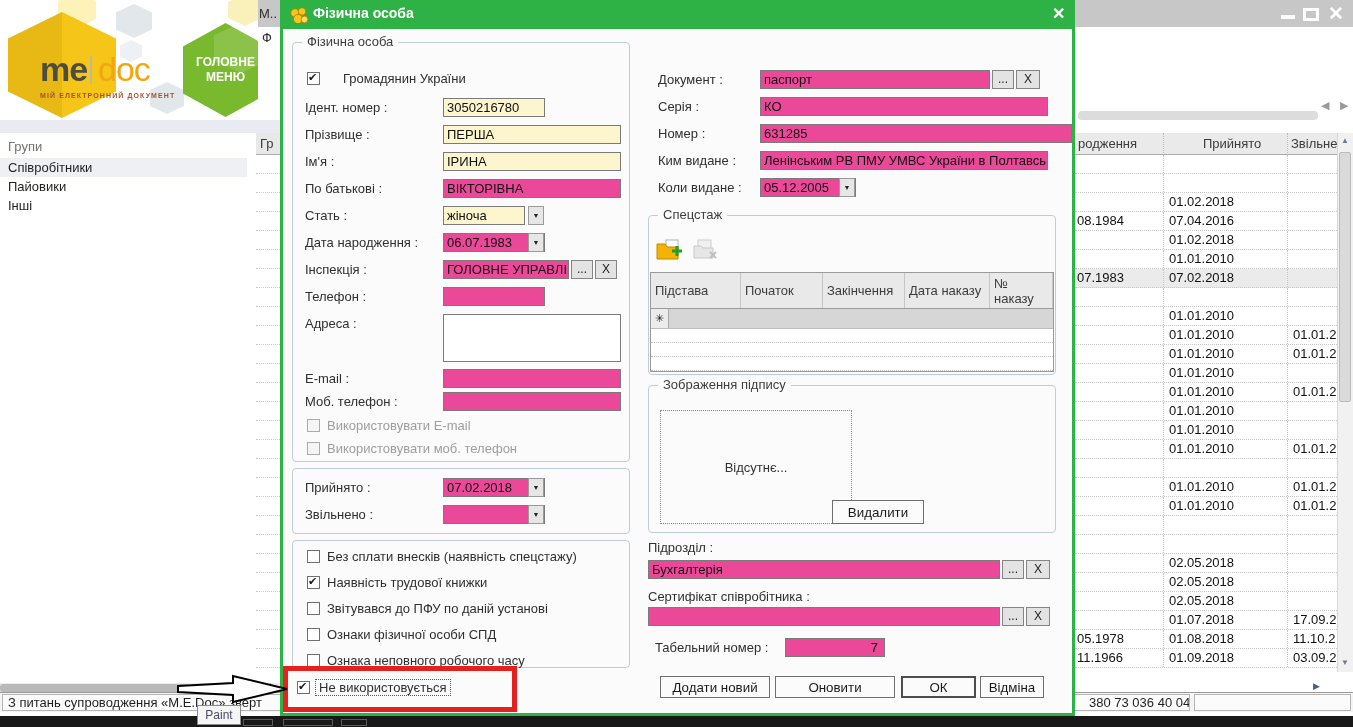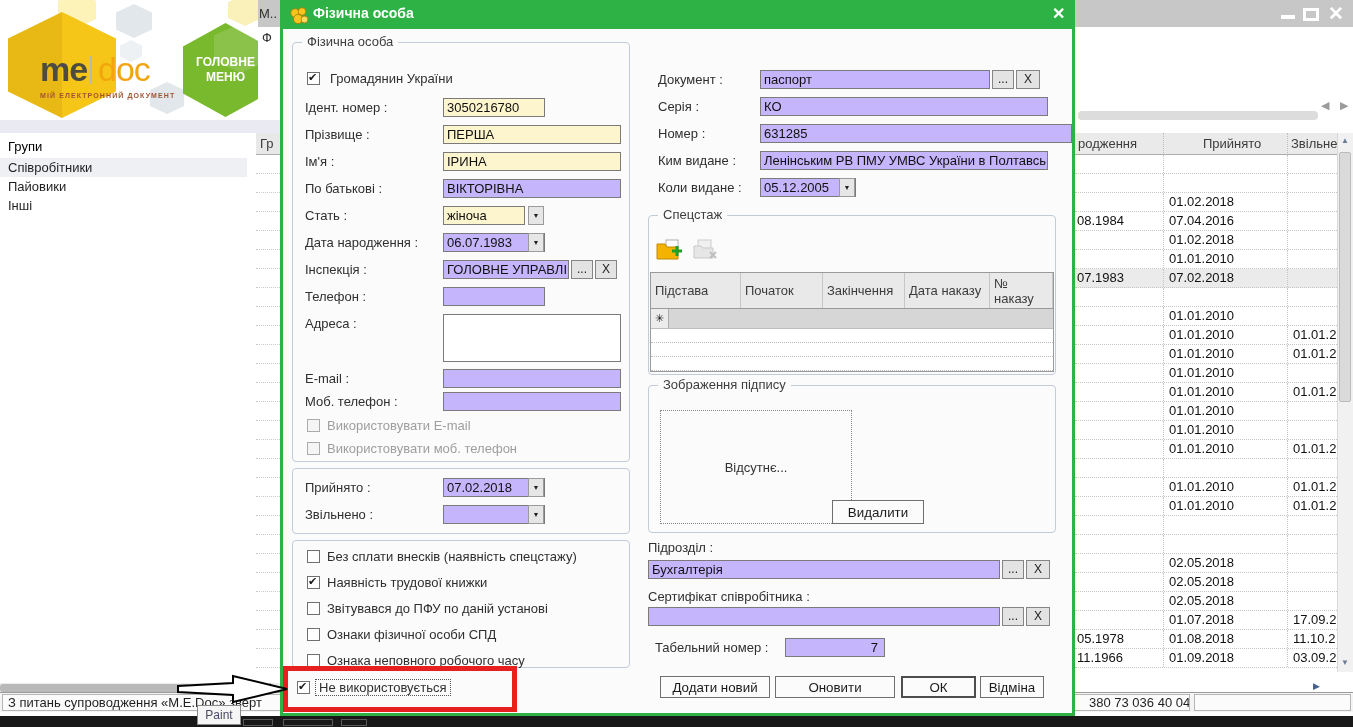--- a/index.html
+++ b/index.html
@@ -25,21 +25,21 @@
   .logo-me { left:40px; top:50px; font-size:34px; font-weight:bold; color:#4c4c40; letter-spacing:-1px; }
   .logo-div { left:90px; top:56px; width:2px; height:28px; background:#b9b9a8; }
   .logo-doc { left:98px; top:50px; font-size:34px; color:#f2a50c; letter-spacing:-1px; }
   .logo-sub { left:40px; top:92px; font-size:7px; letter-spacing:1.1px; color:#a4532e; font-weight:bold; }
   .hex-menu { left:183px; top:23px; width:85px; height:94px; background:#79b92d; display:flex; flex-direction:column;
               align-items:center; justify-content:center; color:#fff; font-weight:bold; font-size:12px; line-height:15px; }
   .hex-menu-hl { left:214px; top:23px; width:54px; height:50px; background:rgba(255,255,255,.14); }
 
   .lav-strip { left:0; top:120px; width:280px; height:13px; background:#e9eaf2; }
   .left-panel { left:0; top:133px; width:280px; height:550px; background:#fff; }
-  .groups-hdr { left:8px; top:139px; color:#000000; }
+  .groups-hdr { left:8px; top:139px; color:#737373; }
   .grp-row { position:absolute; left:0; width:247px; height:19px; line-height:19px; padding-left:8px; }
   .grp-row.sel { background:#eef0f4; }
 
   .col-frag { left:256px; top:133px; width:24px; height:22px; background:#e8e8e8; border-bottom:1px solid #adadad;
               line-height:21px; padding-left:4px; color:#3c3c3c; overflow:hidden; }
   .strip-rows { left:256px; top:155px; width:24px; height:528px; overflow:hidden; }
   .strip-row { height:19px; border-bottom:1px dotted #c9c9c9; }
 
   .tab-arrow { color:#9a9a9a; font-size:11px; }
   .tab-strip { left:1078px; top:111px; width:240px; height:9px; background:#dcdcdc; border-radius:4px; }
@@ -72,21 +72,21 @@
   .dialog { left:280px; top:0; width:795px; height:716px; background:#fbfbfb; border:3px solid #2fb245; }
   .dlg-title { left:283px; top:3px; width:789px; height:26px; background:#2fb245; }
   .dlg-title-text { left:313px; top:5px; color:#fff; font-size:14px; font-weight:600; }
   .dlg-close { left:1052px; top:4px; color:#fff; font-size:16px; font-weight:bold; }
 
   .gbox { position:absolute; border:1px solid #c0ccd8; border-radius:4px; }
   .legend { position:absolute; top:-9px; left:9px; background:#fbfbfb; padding:0 5px; color:#3d3d3d; }
 
   .lbl { position:absolute; color:#2f2f2f; white-space:nowrap; }
   .lbl.dis { color:#9e9e9e; }
-  .inp { position:absolute; background:#c4b5fd; border:1px solid #7b7b7b; height:19px; line-height:17px;
+  .inp { position:absolute; background:#ec4899; border:1px solid #7b7b7b; height:19px; line-height:17px;
          padding:0 3px; white-space:nowrap; overflow:hidden; color:#111; }
   .inp.yellow { background:#fdf5ce; }
   .inp.right { text-align:right; padding-right:6px; }
   .area { position:absolute; background:#fff; border:1px solid #7b7b7b; }
   .dd { position:absolute; width:16px; height:19px; background:#e6e6e6; border:1px solid #9a9a9a;
         text-align:center; line-height:17px; font-size:7px; color:#222; }
   .sq-btn { position:absolute; height:19px; background:#e3e3e3; border:1px solid #858585; text-align:center;
             line-height:17px; font-size:12px; color:#222; }
   .cb { position:absolute; width:13px; height:13px; background:#fff; border:1px solid #6f6f6f; }
   .cb.on::after { content:"✔"; position:absolute; left:0px; top:-2px; font-size:11px; color:#1a1a1a; }
@@ -361,21 +361,21 @@
     <circle cx="10" cy="13" r="4.6" fill="#f7c51e" stroke="#a87800" stroke-width="0.8"></circle>
     <circle cx="16.5" cy="13.5" r="3.4" fill="#fadb5e" stroke="#a87800" stroke-width="0.8"></circle>
   </svg>
   <div class="abs dlg-title-text">Фізична особа</div>
   <div class="abs dlg-close">✕</div>
 
   <div class="gbox" style="left:292px;top:42px;width:338px;height:420px;">
     <span class="legend">Фізична особа</span>
   </div>
   <span class="cb on" style="left:307px;top:72px;"></span>
-  <span class="lbl" style="left:330px;top:71px;">Громадянин України</span>
+  <span class="lbl" style="left:343px;top:71px;">Громадянин України</span>
 
   <span class="lbl" style="left:305px;top:100px;">Ідент. номер :</span>
   <span class="inp yellow" style="left:443px;top:98px;width:102px;">3050216780</span>
 
   <span class="lbl" style="left:305px;top:127px;">Прізвище :</span>
   <span class="inp yellow" style="left:443px;top:125px;width:178px;">ПЕРША</span>
 
   <span class="lbl" style="left:305px;top:154px;">Ім'я :</span>
   <span class="inp yellow" style="left:443px;top:152px;width:178px;">ІРИНА</span>
 

